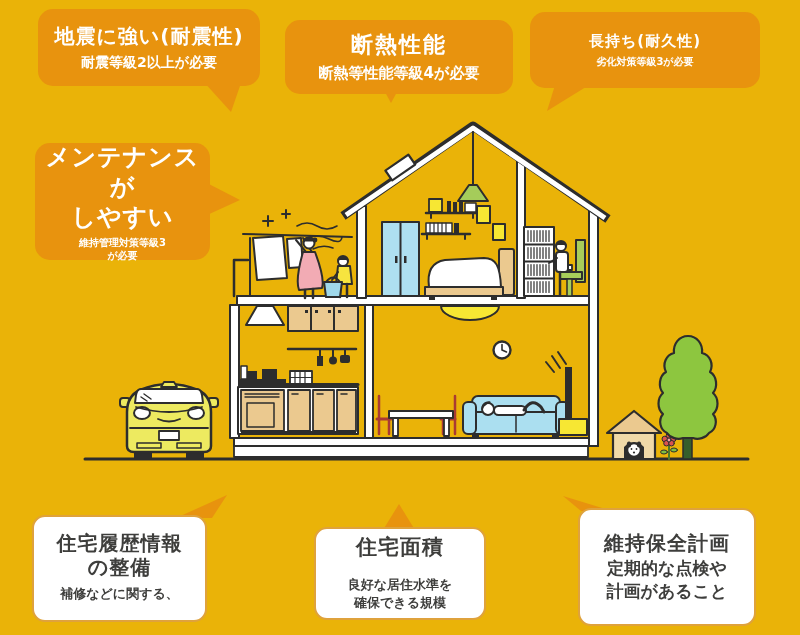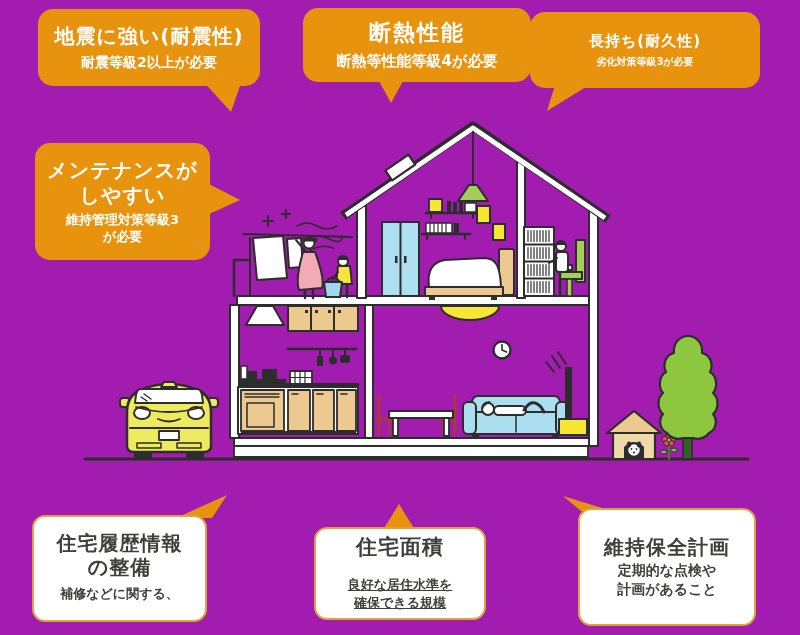--- a/index.html
+++ b/index.html
@@ -1,49 +1,49 @@
 <!DOCTYPE html>
 <html><head>
 <meta charset="utf-8">
 <title>House quality infographic</title>
 <style>
   html,body{margin:0;padding:0;background:#ffffff;}
-  #stage{position:relative;width:800px;height:635px;background:#a21caf;overflow:hidden;
+  #stage{position:relative;width:800px;height:635px;background:#eab308;overflow:hidden;
          font-family:"DejaVu Sans",sans-serif;}
   svg{display:block;}
   .layer{position:absolute;left:0;top:0;}
   #house-svg{position:absolute;left:80px;top:98px;z-index:1;}
   #tails-svg{z-index:2;pointer-events:none;}
   .callout{position:absolute;box-sizing:border-box;z-index:3;text-align:center;
            display:flex;flex-direction:column;justify-content:center;line-height:1.22;}
   .orange{background:#E8930E;border-radius:15px;color:#ffffff;}
   .whitebox{background:#ffffff;border:2px solid #DFA23C;border-radius:13px;color:#3E3E3C;}
   .co-title{font-weight:bold;letter-spacing:1px;}
   .co-sub{font-weight:bold;margin-top:5px;}
   .box-a{left:38px;top:9px;width:222px;height:77px;}
   .box-a .co-title{font-size:20px;}
   .box-a .co-sub{font-size:14px;}
-  .box-b{left:285px;top:8px;width:228px;height:74px;margin-left:18px;}
+  .box-b{left:285px;top:20px;width:228px;height:74px;}
   .box-b .co-title{font-size:22px;letter-spacing:2px;}
   .box-b .co-sub{font-size:15px;}
   .box-c{left:530px;top:12px;width:230px;height:76px;}
   .box-c .co-title{font-size:15px;}
   .box-c .co-sub{font-size:10px;}
   .box-d{left:35px;top:143px;width:175px;height:117px;}
-  .box-d .co-title{font-size:20px;line-height:1.25;}
-  .box-d .co-sub{font-size:13px;margin-top:4px;line-height:1.3;}
+  .box-d .co-title{font-size:24px;line-height:1.25;}
+  .box-d .co-sub{font-size:10px;margin-top:4px;line-height:1.3;}
   .box-e{left:32px;top:515px;width:175px;height:107px;}
   .box-e .co-title{font-size:20px;line-height:1.2;font-family:Liberation Mono, monospace;}
   .box-e .co-sub{font-size:13px;margin-top:4px;line-height:1.4;}
   .box-f{left:314px;top:527px;width:172px;height:93px;text-align:center;}
   .box-f .co-title{font-size:21px;}
-  .box-f .co-sub{font-size:13px;margin-top:16px;line-height:1.4;text-decoration:underline;}
+  .box-f .co-sub{font-size:13px;margin-top:16px;line-height:1.4;}
   .box-g{left:578px;top:508px;width:178px;height:118px;}
   .box-g .co-title{font-size:20px;}
-  .box-g .co-sub{font-size:14px;margin-top:2px;line-height:1.35;}
+  .box-g .co-sub{font-size:17px;margin-top:2px;line-height:1.35;}
 </style>
 </head>
 <body>
 
 <div id="stage">
 
   <svg id="house-svg" width="680" height="372" viewBox="80 98 680 372" xmlns="http://www.w3.org/2000/svg">
     <g stroke="#2D2D2D" stroke-width="2" fill="none" stroke-linecap="round" stroke-linejoin="round">
 
       <line x1="85" y1="459" x2="748" y2="459" stroke-width="3"></line>

